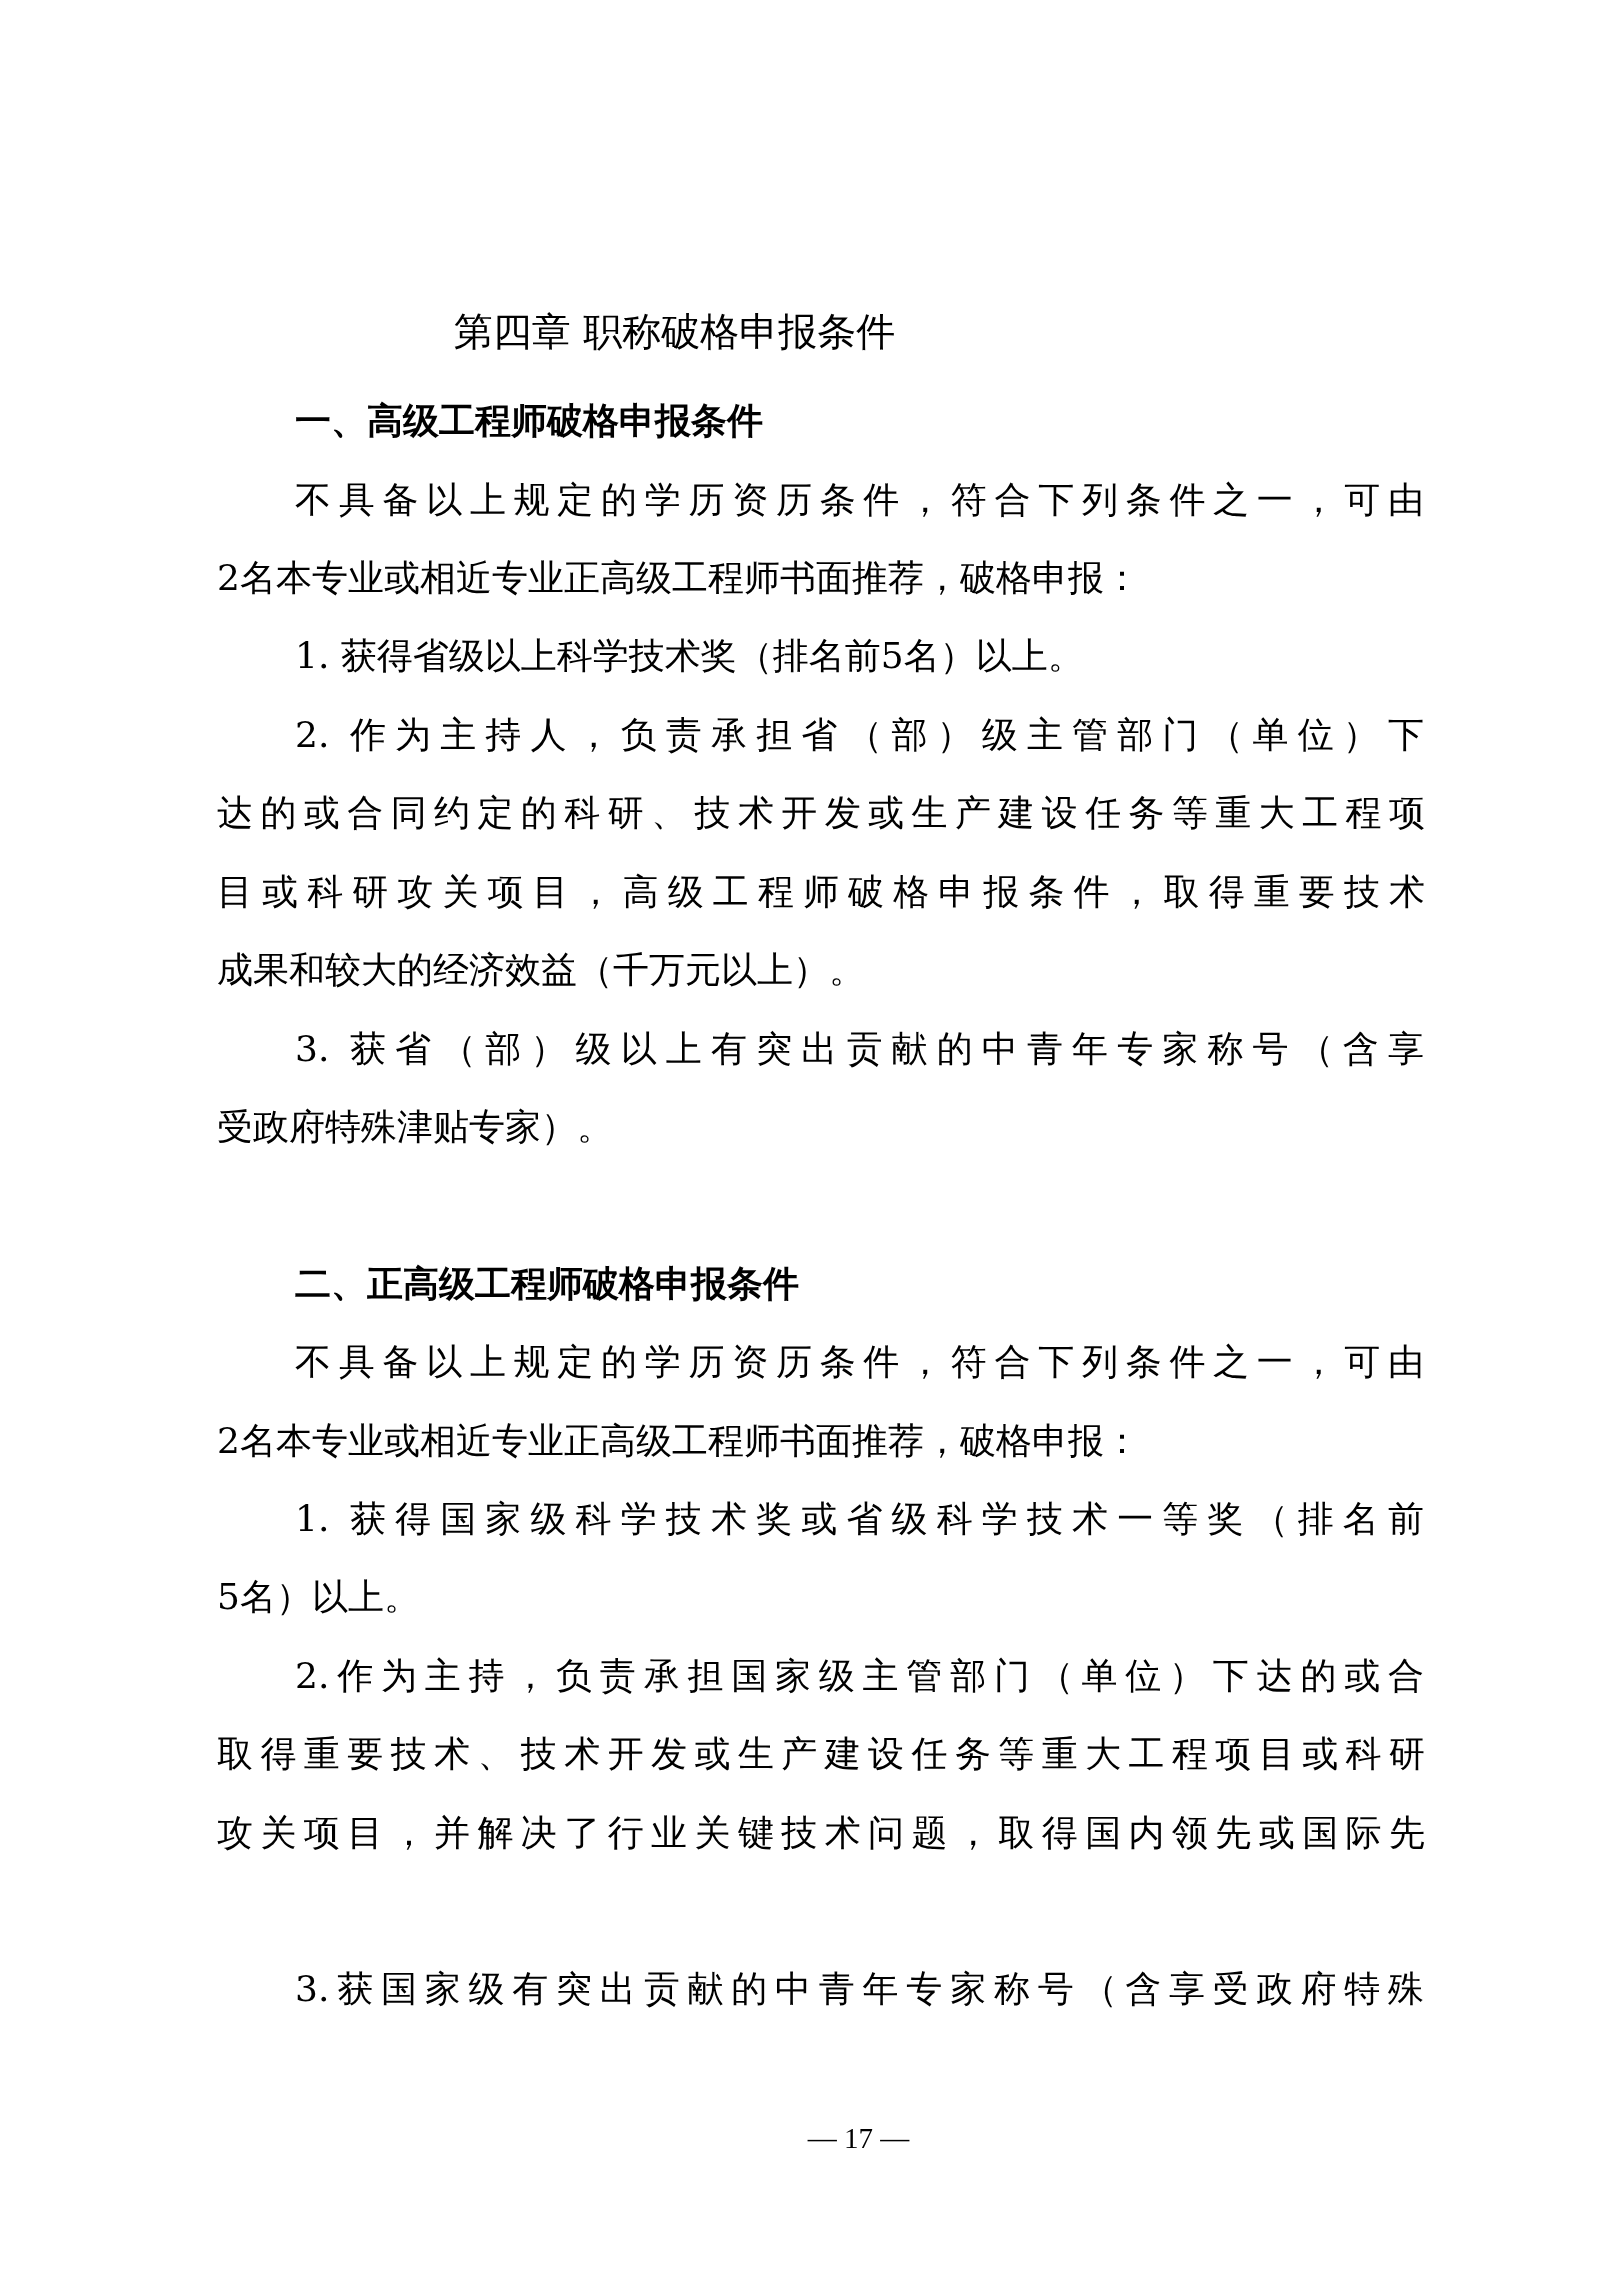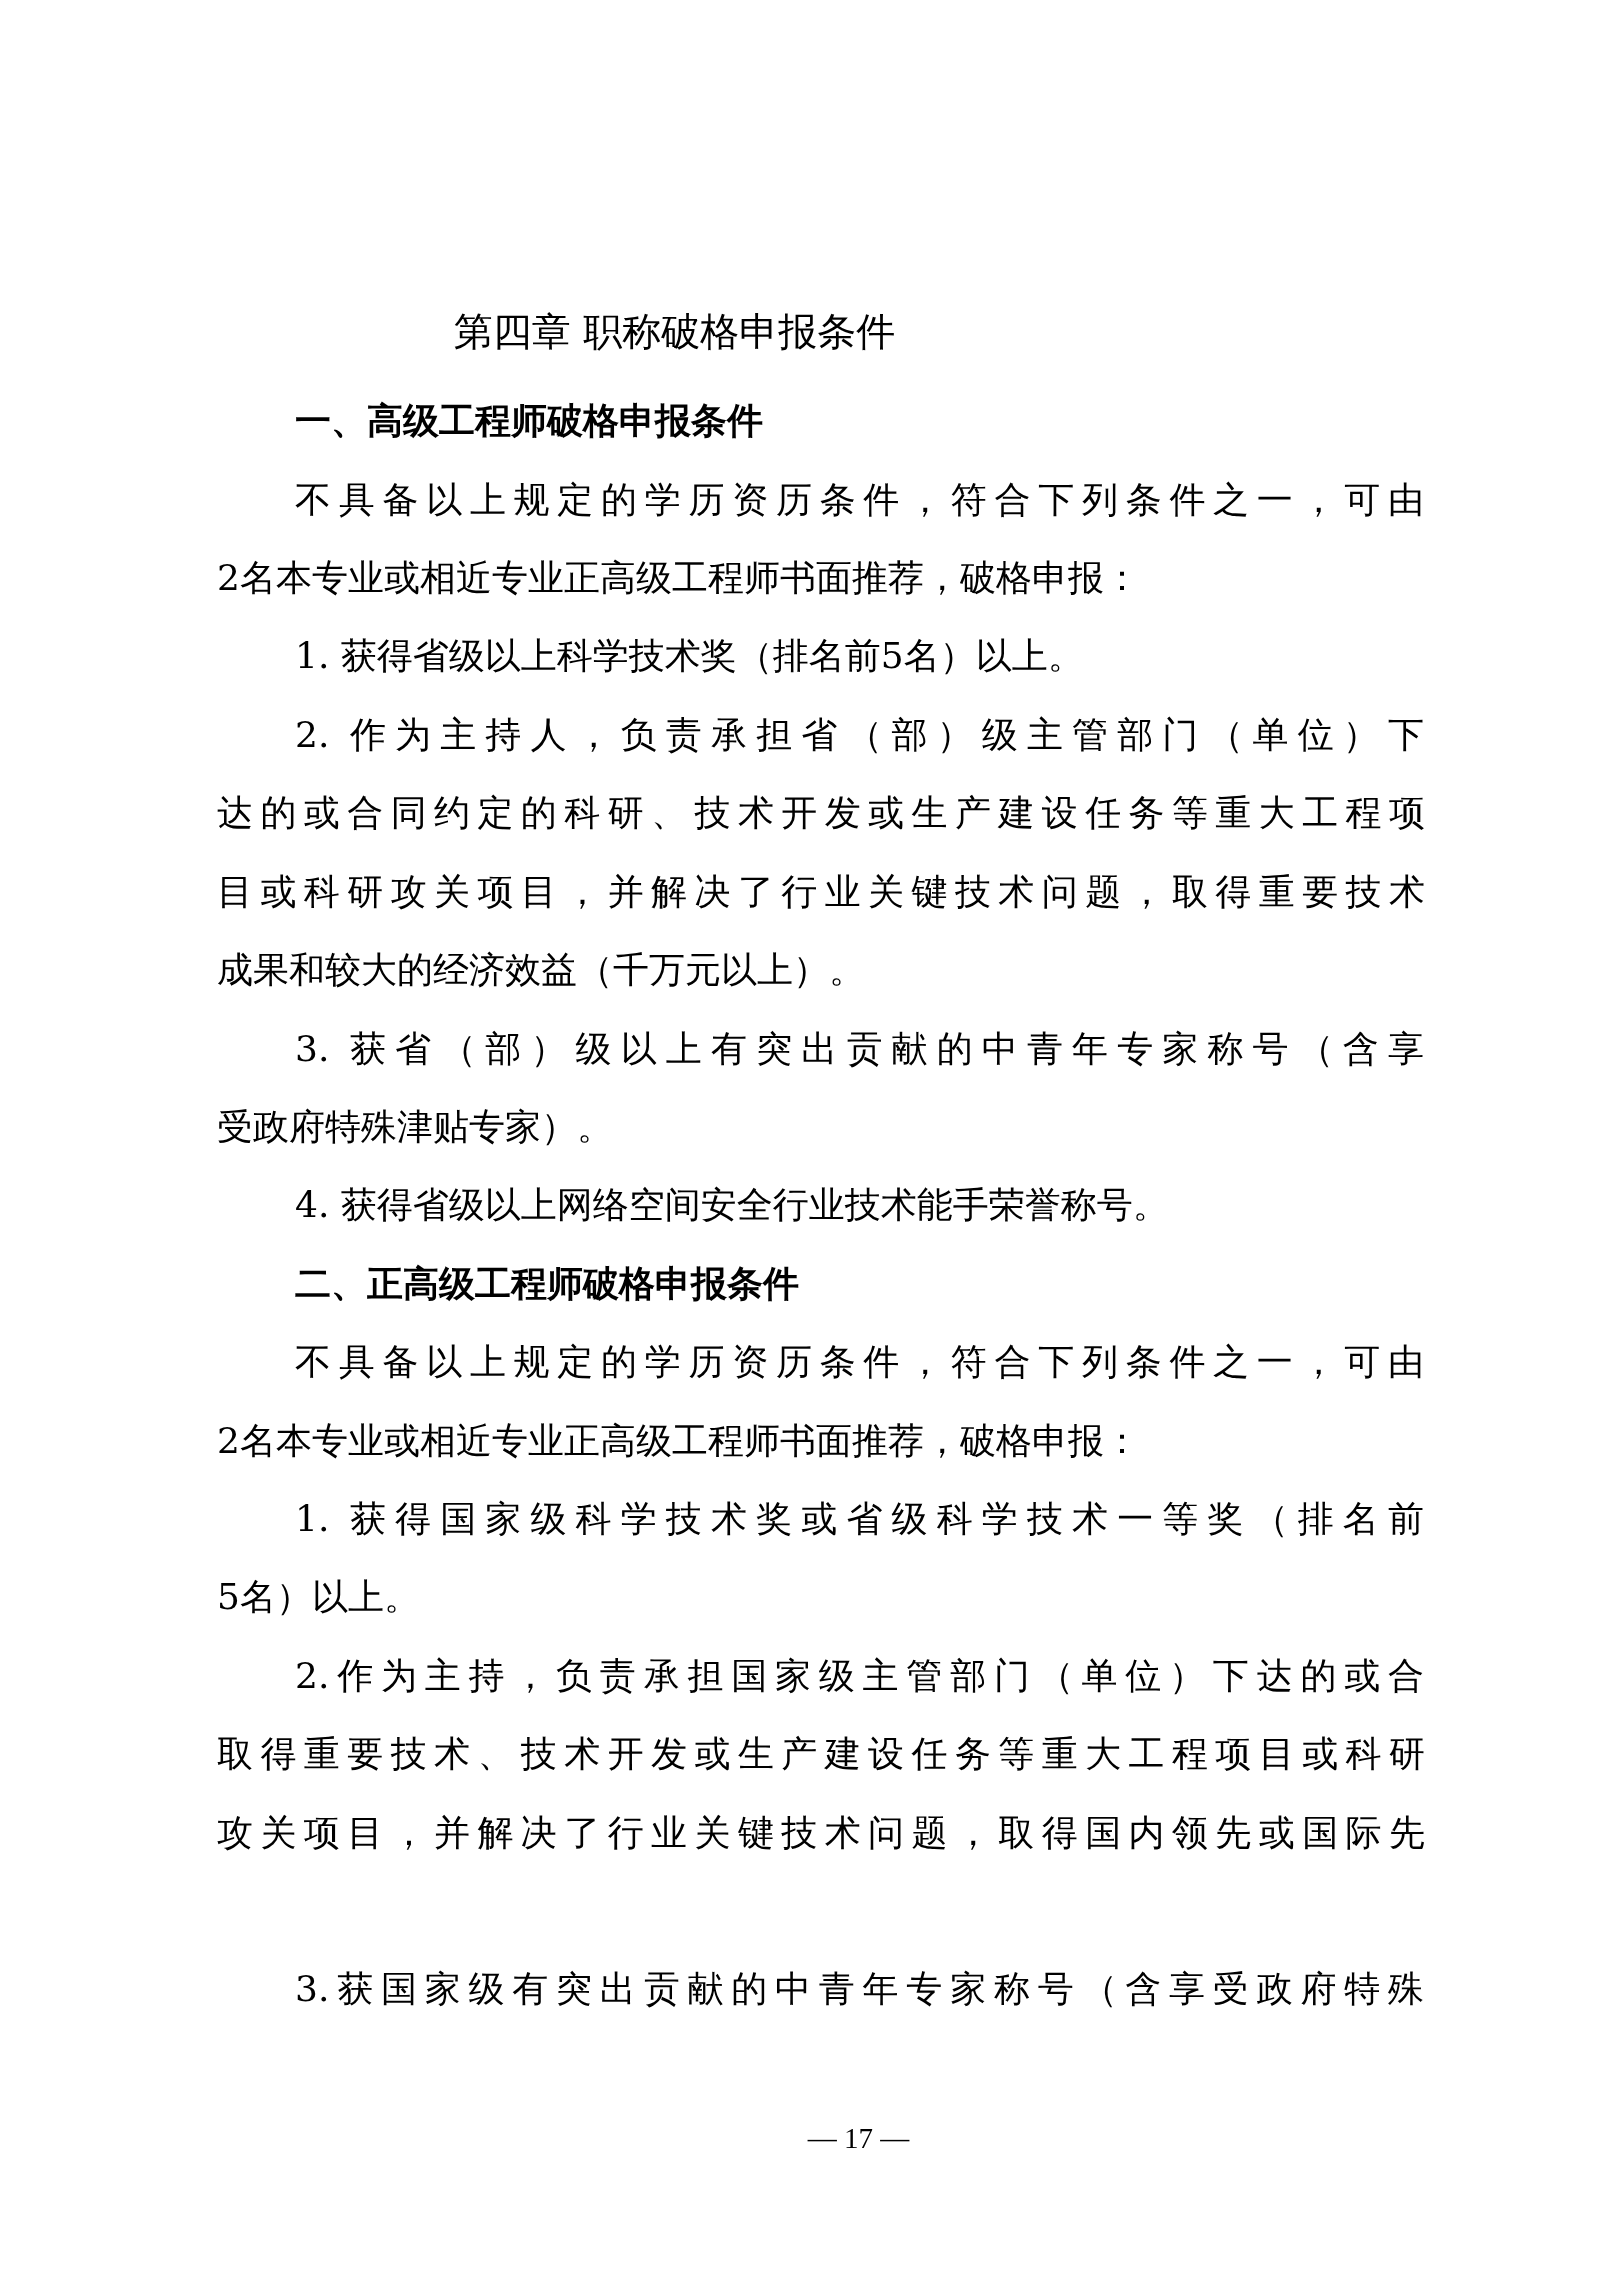--- a/index.html
+++ b/index.html
@@ -23,27 +23,26 @@
   <div class="title">第四章 职称破格申报条件</div>
 
   <div class="line indent heading" style="top:382px">一、高级工程师破格申报条件</div>
   <div class="line indent" style="top:461px">不具备以上规定的学历资历条件，符合下列条件之一，可由</div>
   <div class="line last" style="top:539px">2名本专业或相近专业正高级工程师书面推荐，破格申报：</div>
 
   <div class="line indent last" style="top:617px">1. 获得省级以上科学技术奖（排名前5名）以上。</div>
 
   <div class="line indent" style="top:696px">2. 作为主持人，负责承担省（部）级主管部门（单位）下</div>
   <div class="line" style="top:774px">达的或合同约定的科研、技术开发或生产建设任务等重大工程项</div>
-  <div class="line" style="top:853px">目或科研攻关项目，并解决了行业关键技术问题，取得重要技术</div>
+  <div class="line" style="top:853px">目或科研攻关项目，高级工程师破格申报条件，取得重要技术</div>
   <div class="line last" style="top:931px">成果和较大的经济效益（千万元以上）。</div>
 
   <div class="line indent" style="top:1010px">3. 获省（部）级以上有突出贡献的中青年专家称号（含享</div>
   <div class="line last" style="top:1088px">受政府特殊津贴专家）。</div>
 
-  <div class="line indent last" style="top:1166px">4. 获得省级以上网络空间安全行业技术能手荣誉称号。</div>
 
   <div class="line indent heading" style="top:1245px">二、正高级工程师破格申报条件</div>
   <div class="line indent" style="top:1323px">不具备以上规定的学历资历条件，符合下列条件之一，可由</div>
   <div class="line last" style="top:1402px">2名本专业或相近专业正高级工程师书面推荐，破格申报：</div>
 
   <div class="line indent" style="top:1480px">1. 获得国家级科学技术奖或省级科学技术一等奖（排名前</div>
   <div class="line last" style="top:1558px">5名）以上。</div>
 
   <div class="line indent" style="top:1637px">2.作为主持，负责承担国家级主管部门（单位）下达的或合</div>
   <div class="line" style="top:1715px">取得重要技术、技术开发或生产建设任务等重大工程项目或科研</div>

